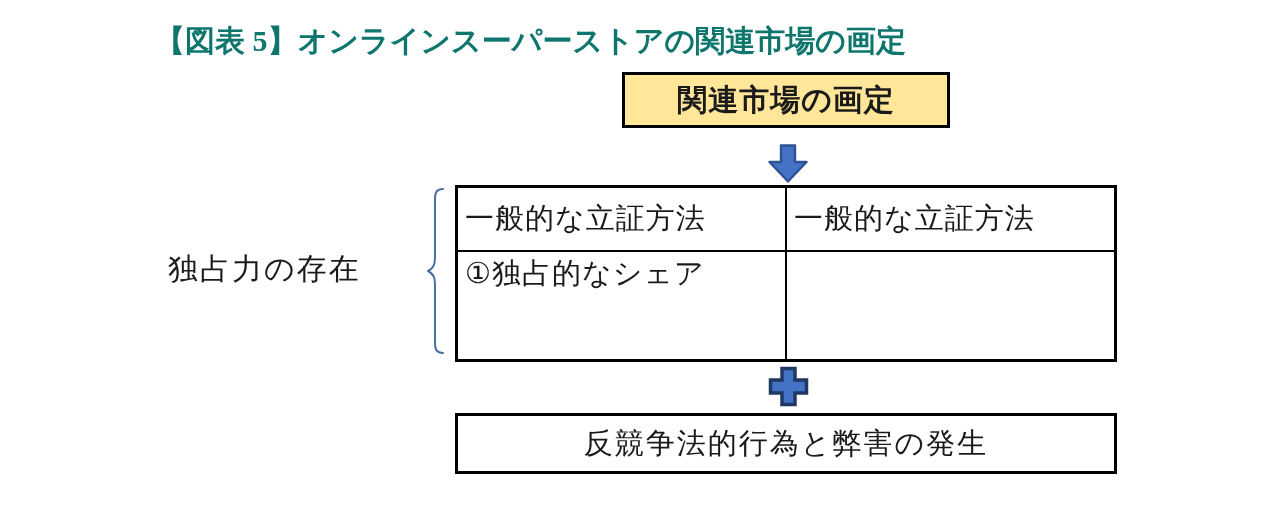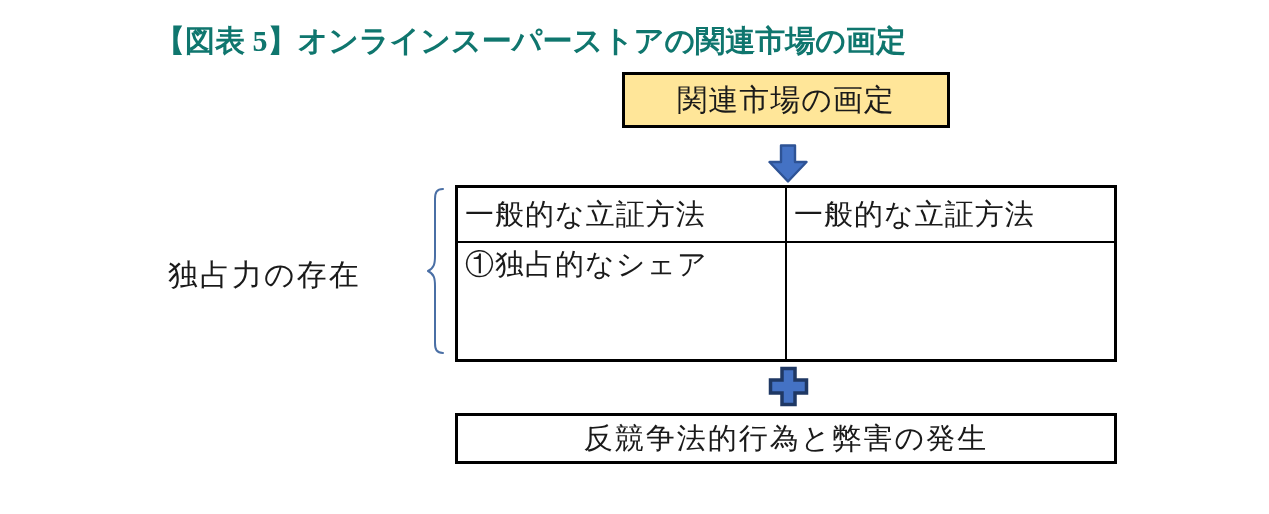--- a/index.html
+++ b/index.html
@@ -36,78 +36,78 @@
     letter-spacing: 1px;
     white-space: nowrap;
   }
   .down-arrow {
     position: absolute;
     left: 768px; top: 144px;
     width: 40px; height: 39px;
   }
   .side-label {
     position: absolute;
-    left: 168px; top: 255px;
+    left: 168px; top: 249px;
     font-size: 30px;
     letter-spacing: 2px;
     white-space: nowrap;
     text-align: right;
   }
   .brace {
     position: absolute;
     left: 427px; top: 188px;
     width: 18px; height: 166px;
   }
   .evidence-table {
     position: absolute;
     left: 455px; top: 185px;
     width: 662px; height: 177px;
     border: 3px solid #000000;
     display: flex; flex-direction: column;
     background: #ffffff;
   }
   .t-row { display: flex; width: 100%; }
-  .t-row.header-row { height: 55px; border-bottom: 2px solid #000000; }
+  .t-row.header-row { height: 64px; border-bottom: 2px solid #000000; }
   .t-row.body-row { flex: 1; }
   .t-cell {
     flex: 1;
     padding-left: 7px;
     font-size: 29px;
     letter-spacing: 1px;
     display: flex; flex-direction: column; justify-content: center;
     white-space: nowrap;
     overflow: hidden;
   }
   .t-cell.first { border-right: 2px solid #000000; }
-  .body-row .t-cell { justify-content: flex-start; padding-top: 2px; padding-bottom: 8px; font-family: Liberation Mono, monospace; }
+  .body-row .t-cell { justify-content: flex-start; padding-top: 2px; padding-bottom: 8px; }
   .plus-sign {
     position: absolute;
     left: 768px; top: 366px;
     width: 41px; height: 41px;
   }
   .bottom-box {
     position: absolute;
     left: 455px; top: 413px;
-    width: 662px; height: 51px;
+    width: 662px; height: 61px;
     border: 3px solid #000000;
     background: #ffffff;
     display: flex; align-items: center; justify-content: center;
     font-size: 29px;
     letter-spacing: 2px;
     white-space: nowrap;
   }
 </style>
 </head>
 <body>
 
 <div class="canvas">
 
   <div class="figure-title">【図表 5】オンラインスーパーストアの関連市場の画定</div>
 
-  <div class="top-box" style="background-color: rgb(255, 230, 153);">
+  <div class="top-box" style="background-color: rgb(255, 230, 153); font-weight: bold;">
     <span>関連市場の画定</span>
   </div>
 
   <svg class="down-arrow" viewBox="0 0 40 39" aria-hidden="true">
     <path d="M13,1.5 L27,1.5 L27,18 L38.5,18 L20,37.5 L1.5,18 L13,18 Z" stroke-width="2.4" stroke-linejoin="round" fill="#4472C4" stroke="#2E5395"></path>
   </svg>
 
   <div class="side-label">独占力の存在</div>
 
   <svg class="brace" viewBox="0 0 18 166" aria-hidden="true">

